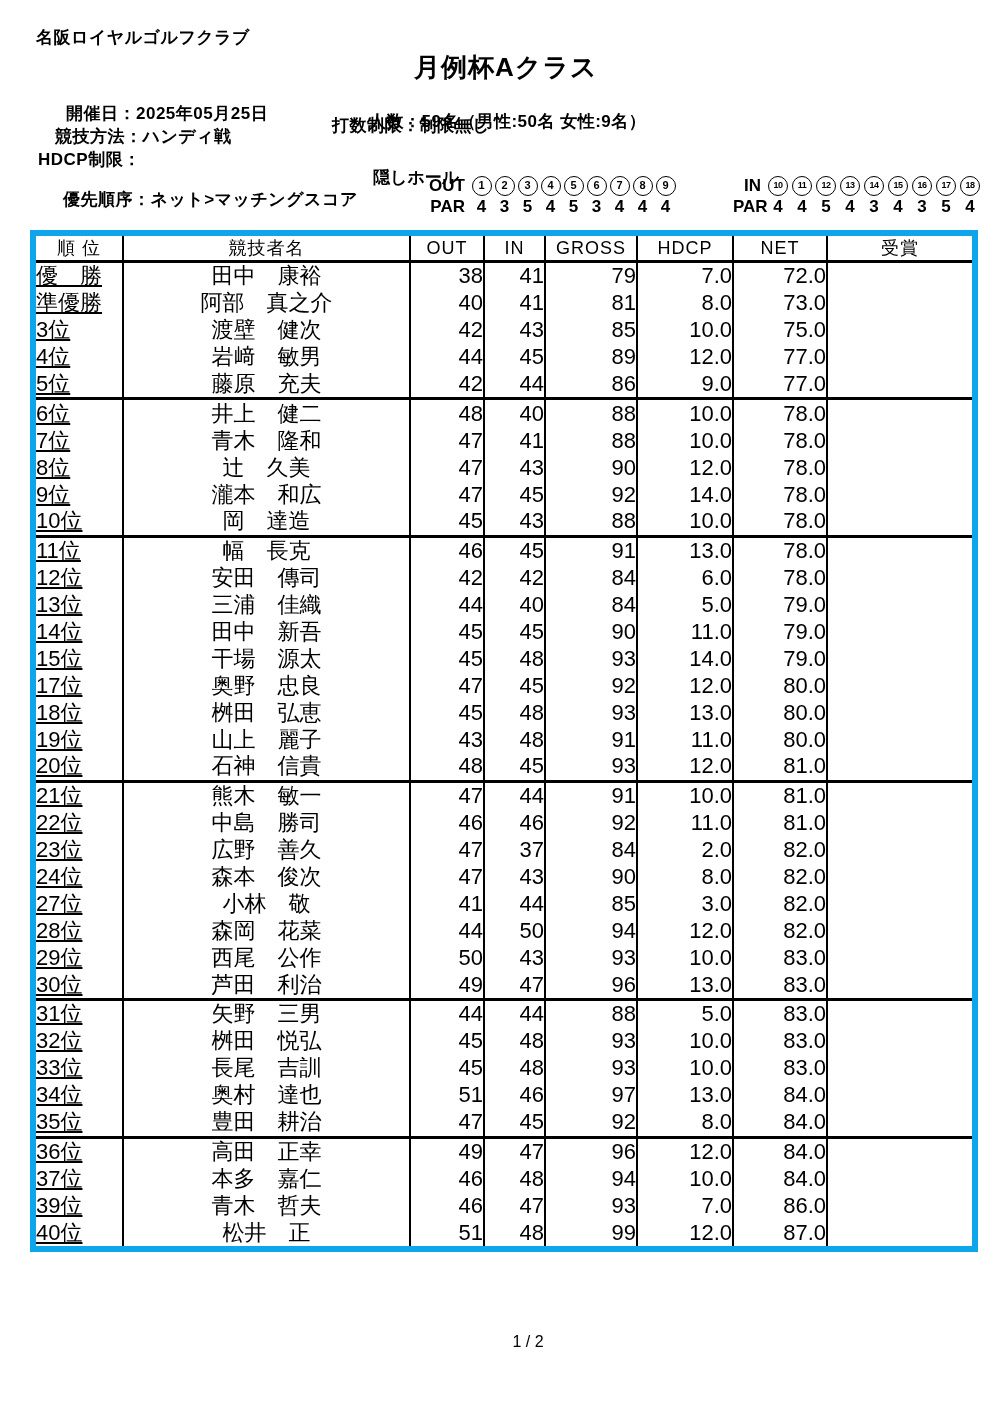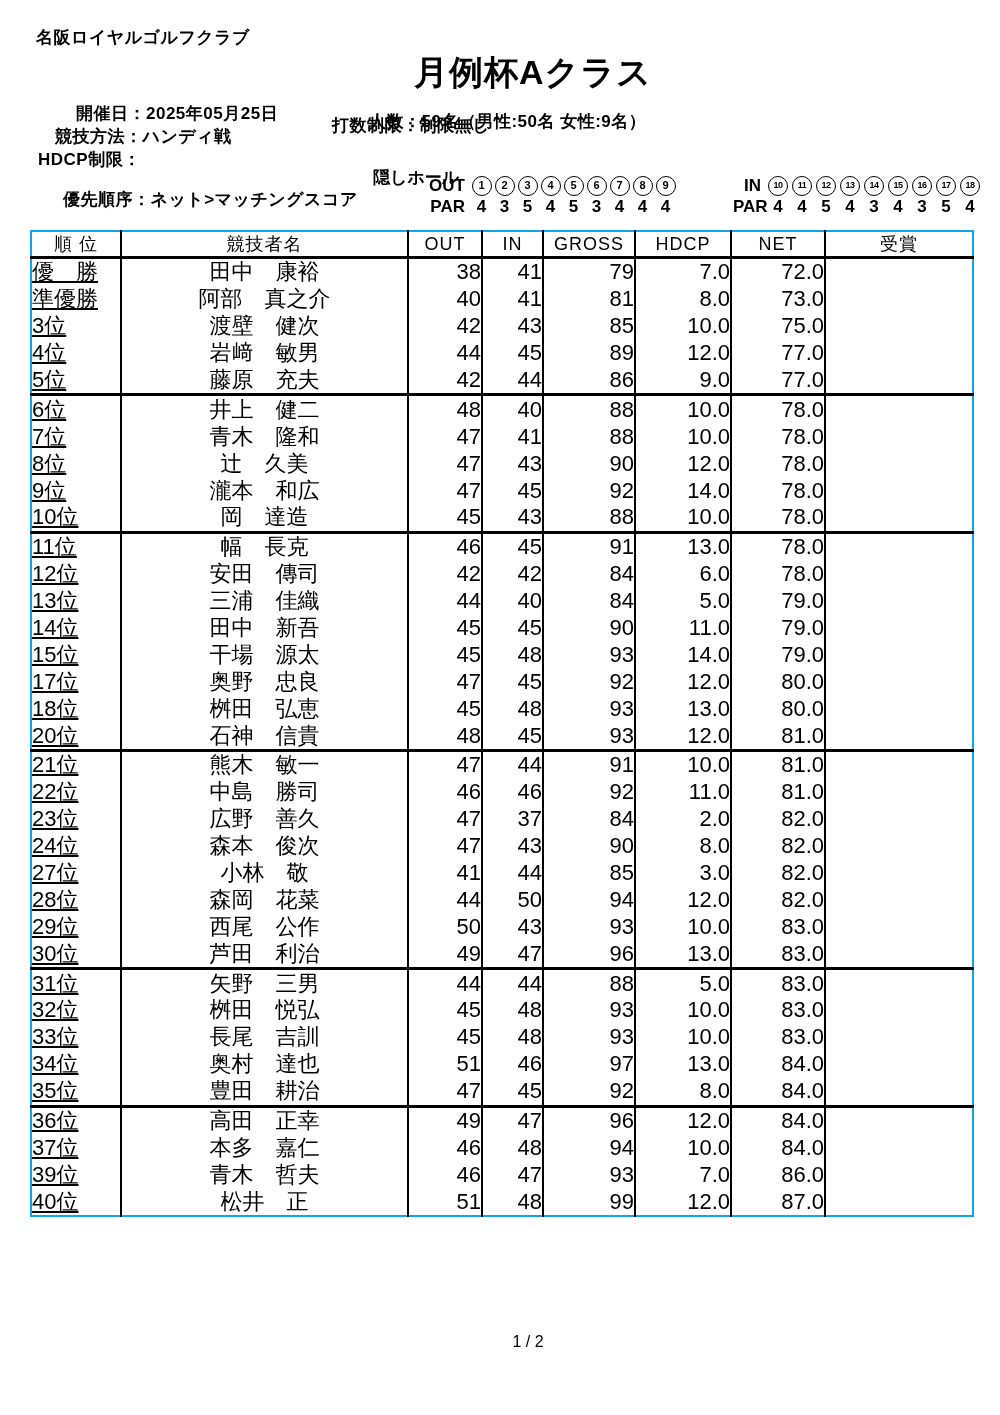--- a/index.html
+++ b/index.html
@@ -3,23 +3,23 @@
 <meta charset="utf-8">
 <style>
   html,body{margin:0;padding:0;}
   body{
     width:1000px;height:1415px;position:relative;background:#ffffff;color:#000;
     font-family:"Liberation Sans","DejaVu Sans",sans-serif;
     -webkit-font-smoothing:antialiased;
   }
   .abs{position:absolute;white-space:pre;}
   .club-name{left:36px;top:26px;font-size:17px;font-weight:bold;letter-spacing:.5px;}
-  .doc-title{left:414px;top:50px;font-size:34px;font-weight:bold;letter-spacing:1px;}
+  .doc-title{left:414px;top:50px;font-size:26px;font-weight:bold;letter-spacing:1px;}
   .info{font-size:17px;font-weight:bold;letter-spacing:.5px;}
-  .info-date{left:66px;top:102px;margin-left:10px;}
+  .info-date{left:66px;top:102px;}
   .info-people{left:369px;top:86px;margin-top:24px;}
   .info-method{left:55px;top:125px;}
   .info-stroke{left:332px;top:114px;}
   .info-hdcp{left:38px;top:148px;}
   .hidden-label{left:373px;top:166px;font-size:17px;font-weight:bold;}
   .info-priority{left:63px;top:188px;}
 
   
   .holes-block{position:absolute;}
   .holes-out{left:427px;top:175px;}
@@ -34,21 +34,21 @@
   .hole-circle{width:18px;height:18px;border:1.5px solid #000;border-radius:50%;
     display:flex;align-items:center;justify-content:center;
     font-size:11px;font-weight:bold;line-height:1;}
   .holes-in .hole-circle{font-size:9px;letter-spacing:-.5px;}
   .par-cell{width:23px;text-align:center;font-weight:bold;font-size:17px;}
   .holes-in .par-cell{width:24px;}
 
   
   table.results{position:absolute;left:30px;top:230px;border-collapse:collapse;
     table-layout:fixed;width:942px;}
-  table.results{border:2px solid #0ea5e9;}
+  table.results{border:6px solid #0ea5e9;}
   .results th,.results td{border-left:2px solid #000;overflow:hidden;}
   .results th:first-child,.results td:first-child{border-left:none;}
   .results thead th{
     border-bottom:3px solid #000;height:22px;font-size:18px;font-weight:normal;
     text-align:center;vertical-align:middle;padding:0;letter-spacing:1px;
   }
   .results tbody td{height:26.9px;font-size:22px;vertical-align:middle;padding:0;line-height:1;}
   .results tbody tr.group-start td{border-top:3px solid #000;}
   td.c-rank{padding-right:1px;text-decoration:underline;}
   td.c-name{text-align:center;padding-left:2px;}
@@ -358,20 +358,30 @@
     <td class="c-rank">18位</td>
     <td class="c-name">桝田　弘恵</td>
     <td class="c-num">45</td>
     <td class="c-num">48</td>
     <td class="c-num">93</td>
     <td class="c-dec">13.0</td>
     <td class="c-dec">80.0</td>
     <td class="c-award"></td>
   </tr>
       <tr>
+    <td class="c-rank">19位</td>
+    <td class="c-name">山上　麗子</td>
+    <td class="c-num">43</td>
+    <td class="c-num">48</td>
+    <td class="c-num">91</td>
+    <td class="c-dec">11.0</td>
+    <td class="c-dec">80.0</td>
+    <td class="c-award"></td>
+  </tr>
+      <tr>
     <td class="c-rank">20位</td>
     <td class="c-name">石神　信貴</td>
     <td class="c-num">48</td>
     <td class="c-num">45</td>
     <td class="c-num">93</td>
     <td class="c-dec">12.0</td>
     <td class="c-dec">81.0</td>
     <td class="c-award"></td>
   </tr>
       <tr class="group-start">

